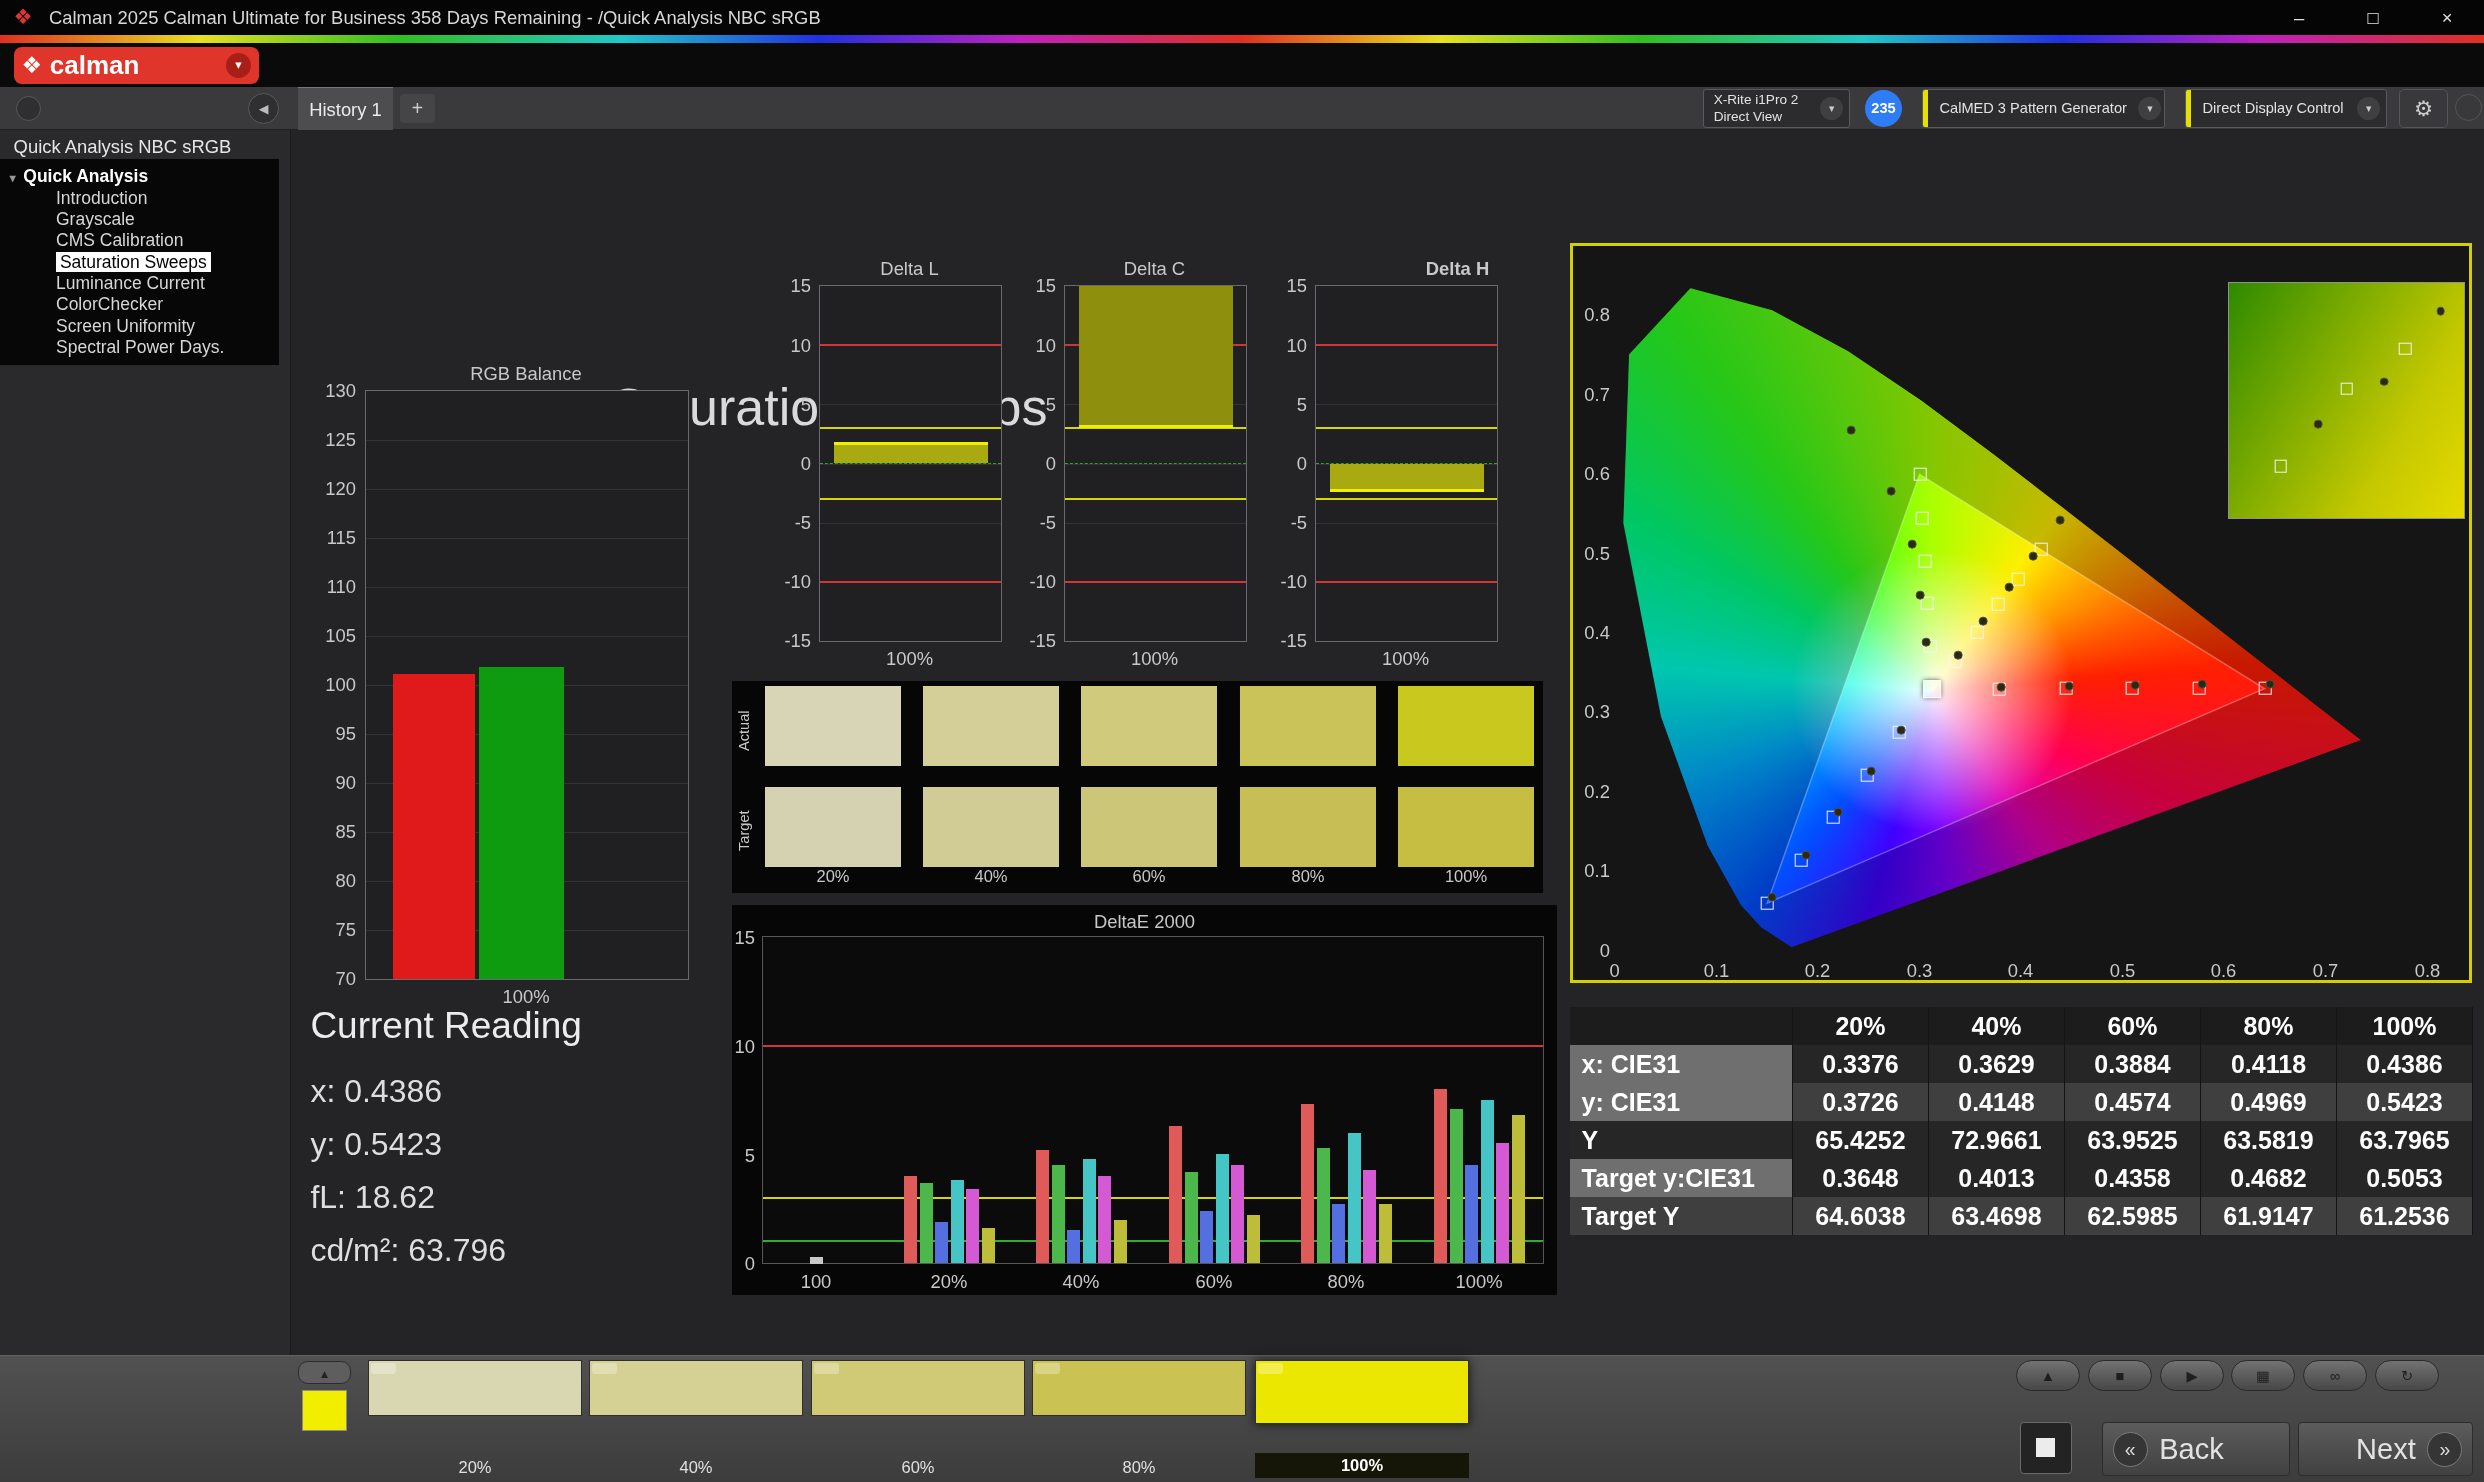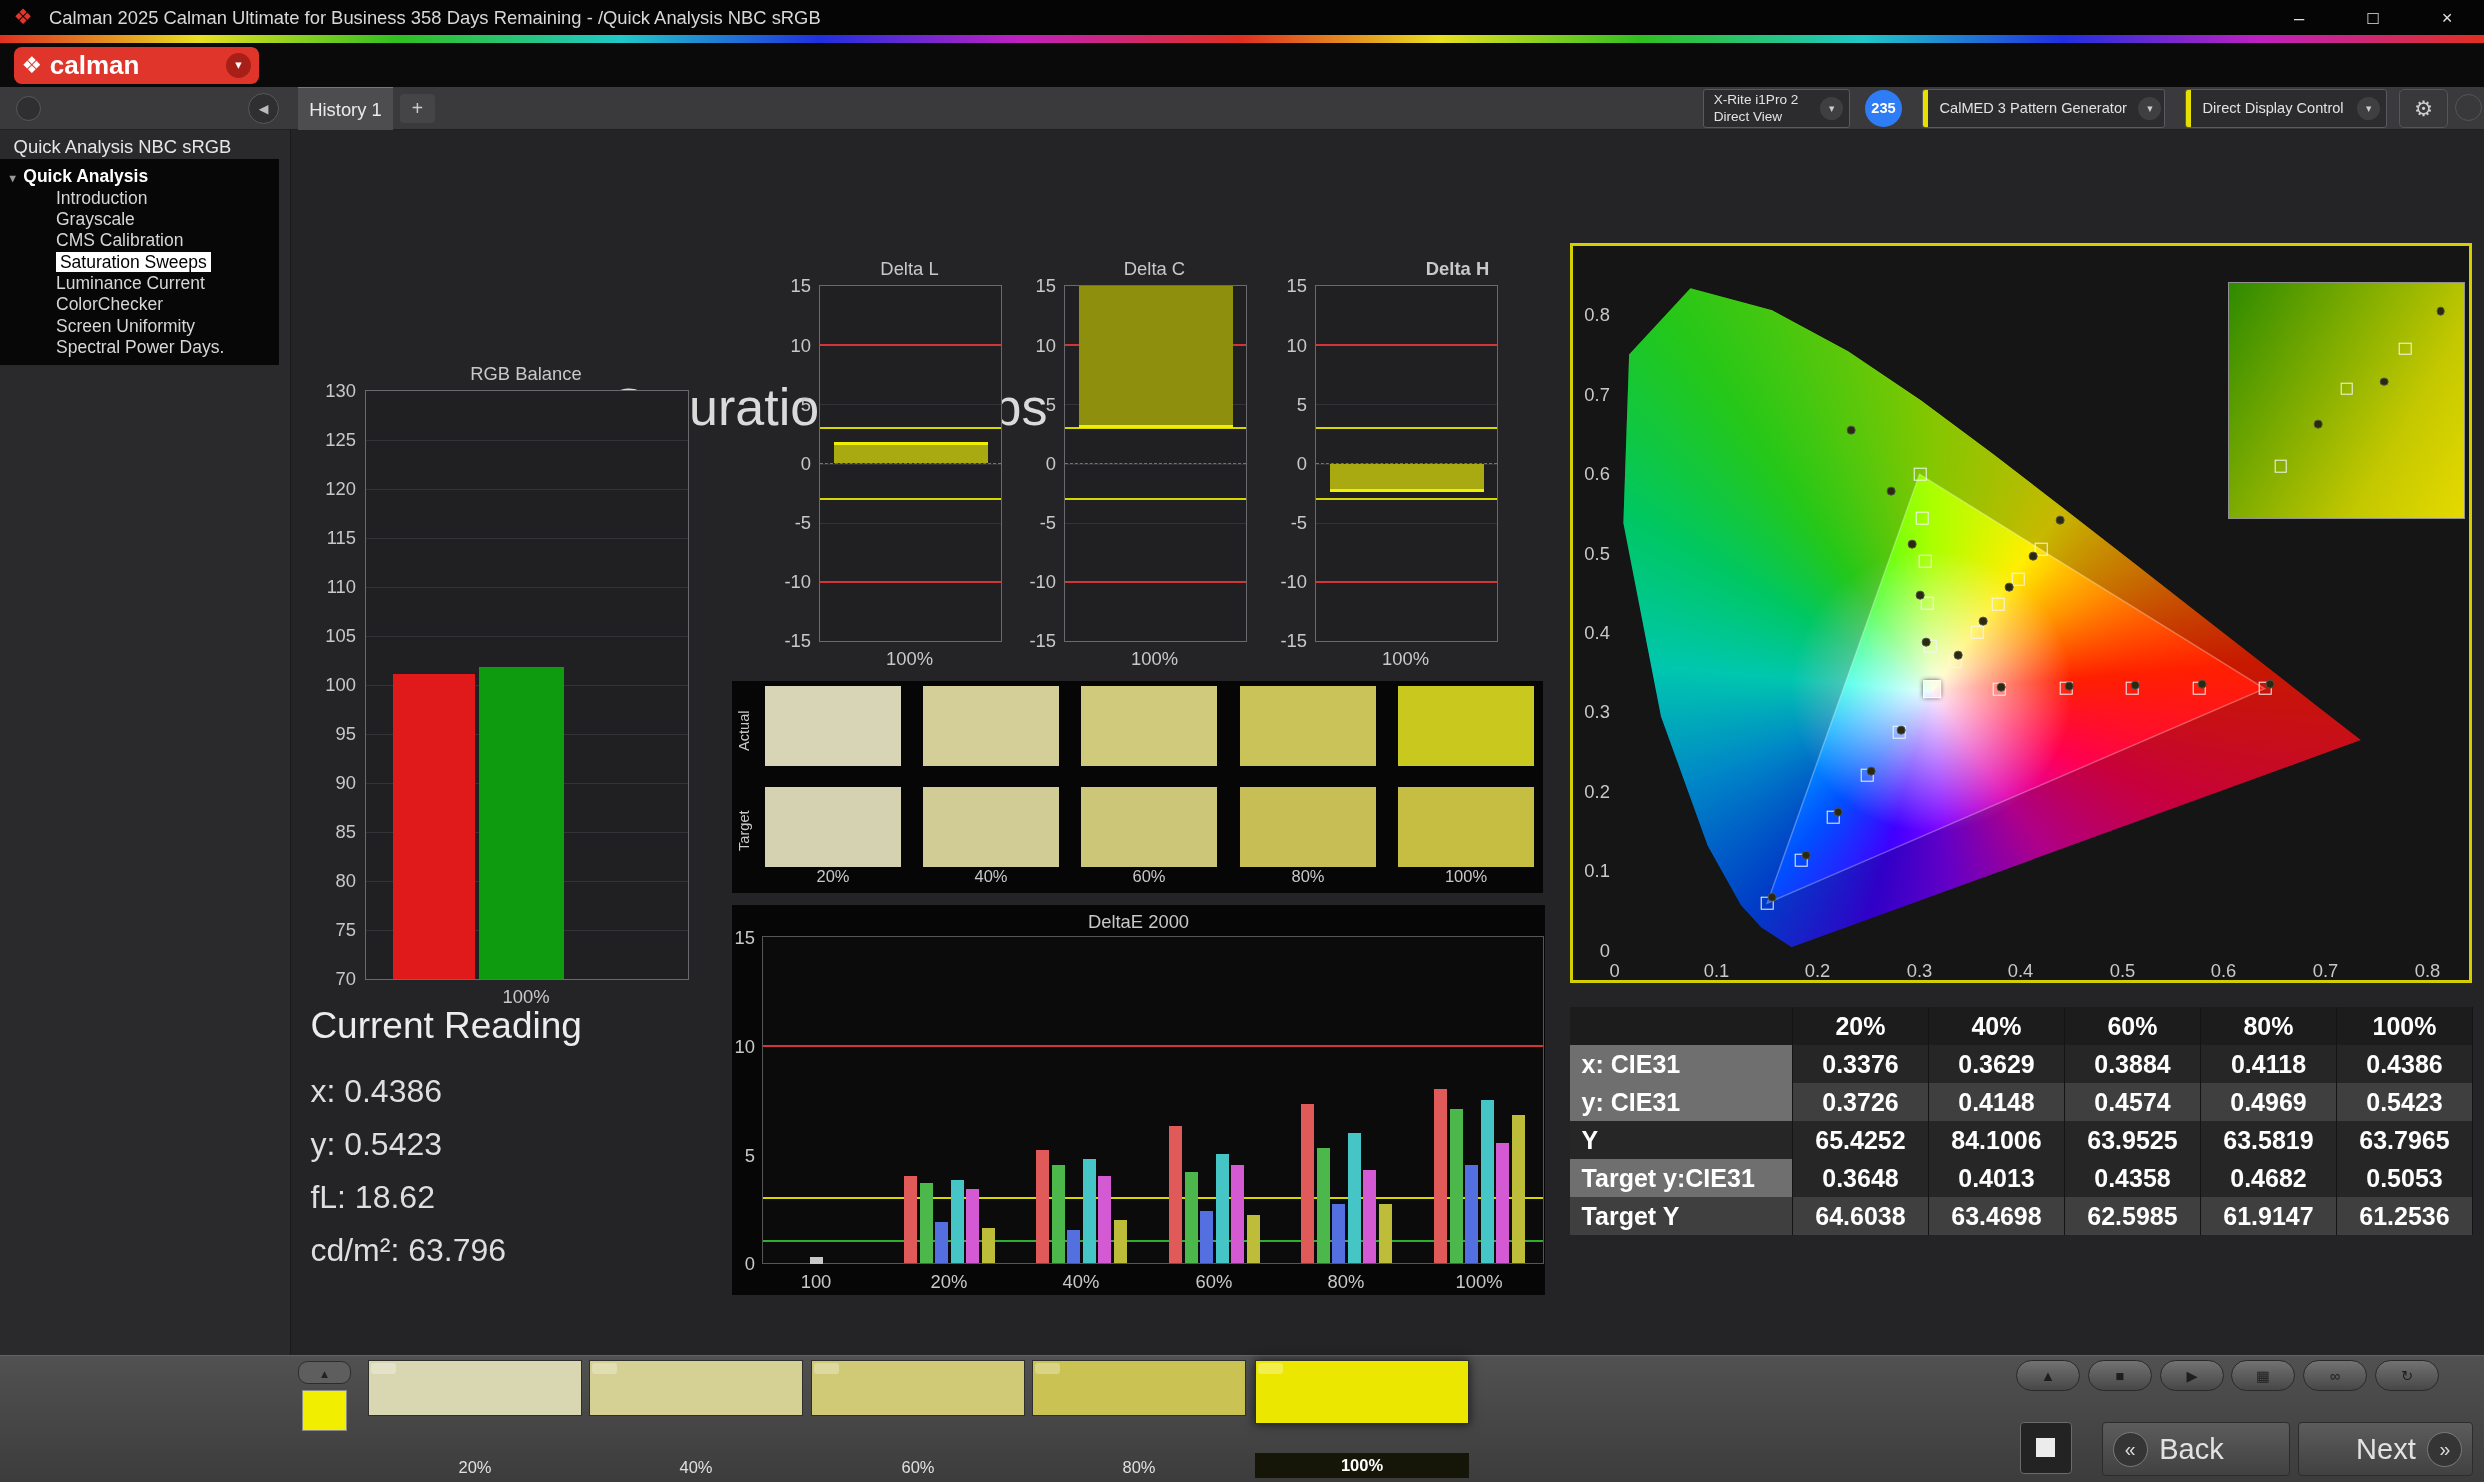--- a/index.html
+++ b/index.html
@@ -324,21 +324,21 @@
         <div class="swatch" style="left: 666px; top: 106px; background: rgb(197, 190, 67);"></div>
         <div class="tick swlab" style="left: 33px; top: 186px;">20%</div>
         <div class="tick swlab" style="left: 191px; top: 186px;">40%</div>
         <div class="tick swlab" style="left: 349px; top: 186px;">60%</div>
         <div class="tick swlab" style="left: 508px; top: 186px;">80%</div>
         <div class="tick swlab" style="left: 666px; top: 186px;">100%</div>
         <div class="rot-label" style="top: 15.5px;">Actual</div>
         <div class="rot-label" style="top: 116px;">Target</div>
       </div>
 
-    <div id="de-panel" class="black-panel" style="left:441px;top:775px;width:813px;height:390px;">
+    <div id="de-panel" class="black-panel" style="left:441px;top:775px;width:813px;height:390px;padding-left:12px;">
       <div class="chart-title" style="left:0;right:0;top:5.8px;">DeltaE 2000</div>
       <div id="de-plot" class="plot" style="left:30px;top:31px;width:780px;height:326px;background:#0b0b0b;border-color:#565656;">
           <div class="tick ylab" style="top: 316px; left: -41px; width: 33px;">0</div>
           <div class="tick ylab" style="top: 208px; left: -41px; width: 33px;">5</div>
           <div class="tick ylab" style="top: 99px; left: -41px; width: 33px;">10</div>
           <div class="tick ylab" style="top: -9.7px; left: -41px; width: 33px;">15</div>
           <div class="hline" style="top: 108px; background: rgb(210, 53, 53);"></div>
           <div class="hline" style="top: 260px; background: rgb(214, 214, 0);"></div>
           <div class="hline" style="top: 303px; background: rgb(47, 174, 47);"></div>
           <div class="tick xlab" style="top: 334px; left: 24px; width: 58px;">100</div>
@@ -489,21 +489,21 @@
           <div class="tcell tlabel chip">y: CIE31</div>
           <div class="tcell">0.3726</div>
           <div class="tcell">0.4148</div>
           <div class="tcell">0.4574</div>
           <div class="tcell">0.4969</div>
           <div class="tcell">0.5423</div>
         </div>
         <div class="trow">
           <div class="tcell tlabel">Y</div>
           <div class="tcell">65.4252</div>
-          <div class="tcell">84.1006</div>
+          <div class="tcell">72.9661</div>
           <div class="tcell">63.9525</div>
           <div class="tcell">63.5819</div>
           <div class="tcell">63.7965</div>
         </div>
         <div class="trow">
           <div class="tcell tlabel chip">Target y:CIE31</div>
           <div class="tcell">0.3648</div>
           <div class="tcell">0.4013</div>
           <div class="tcell">0.4358</div>
           <div class="tcell">0.4682</div>

